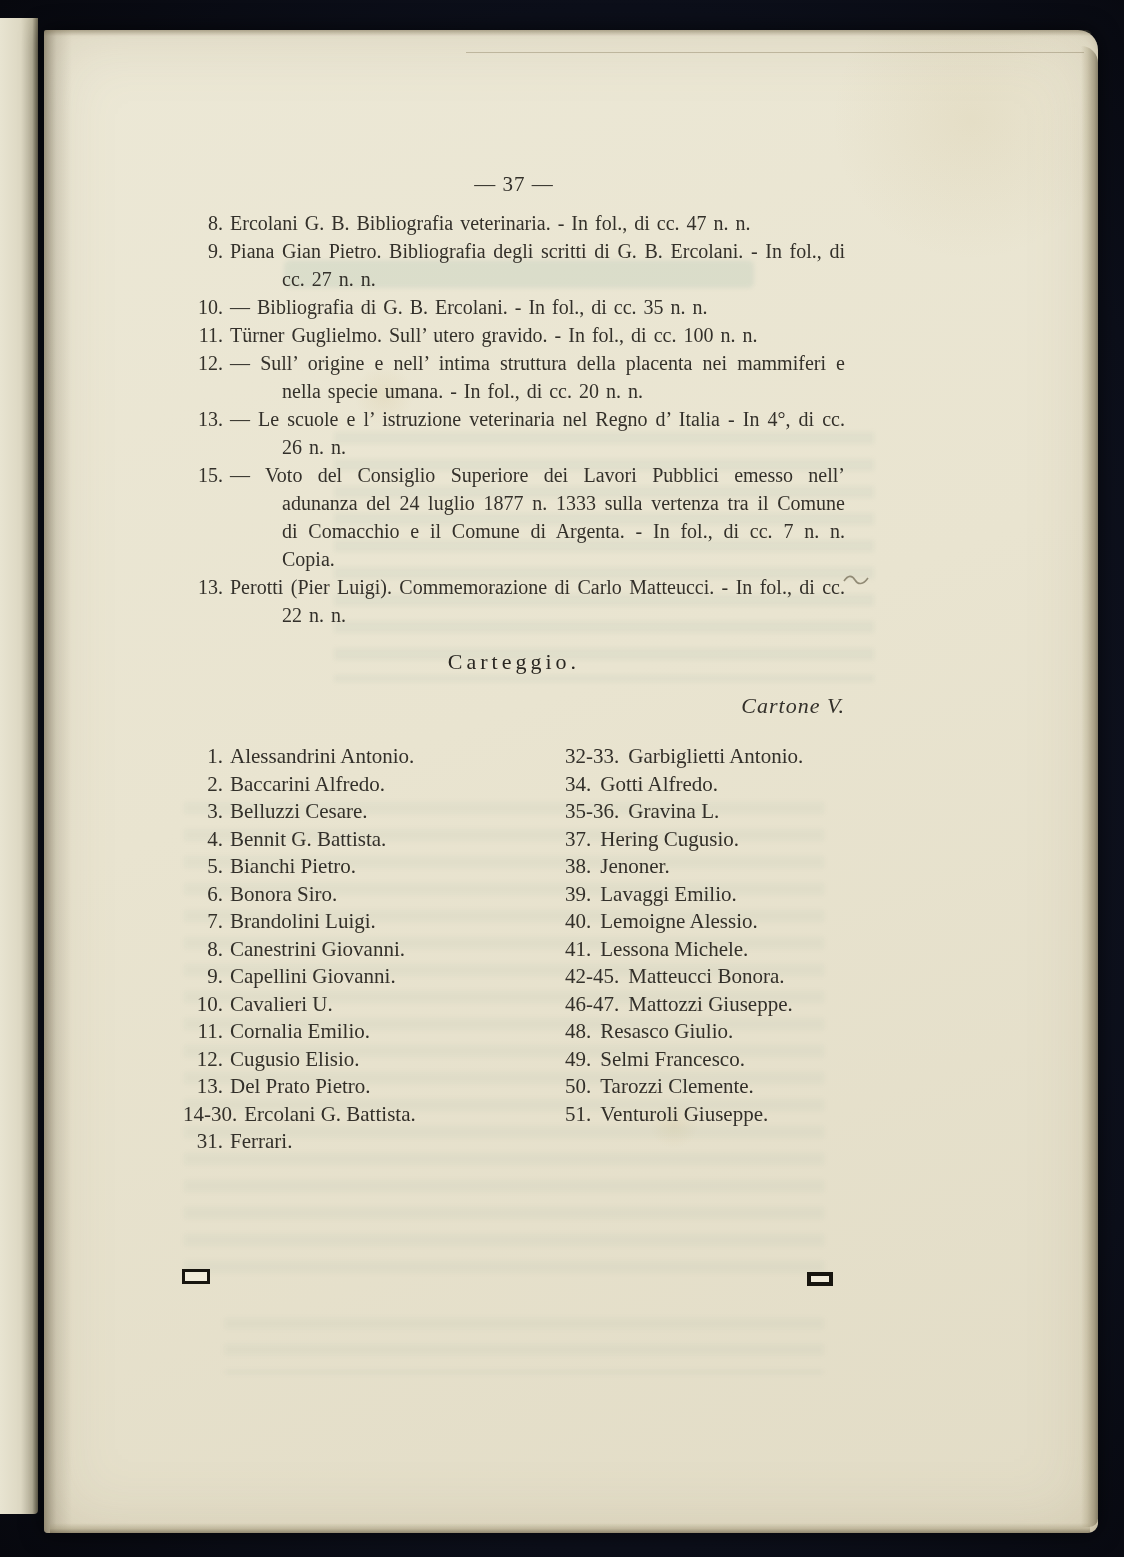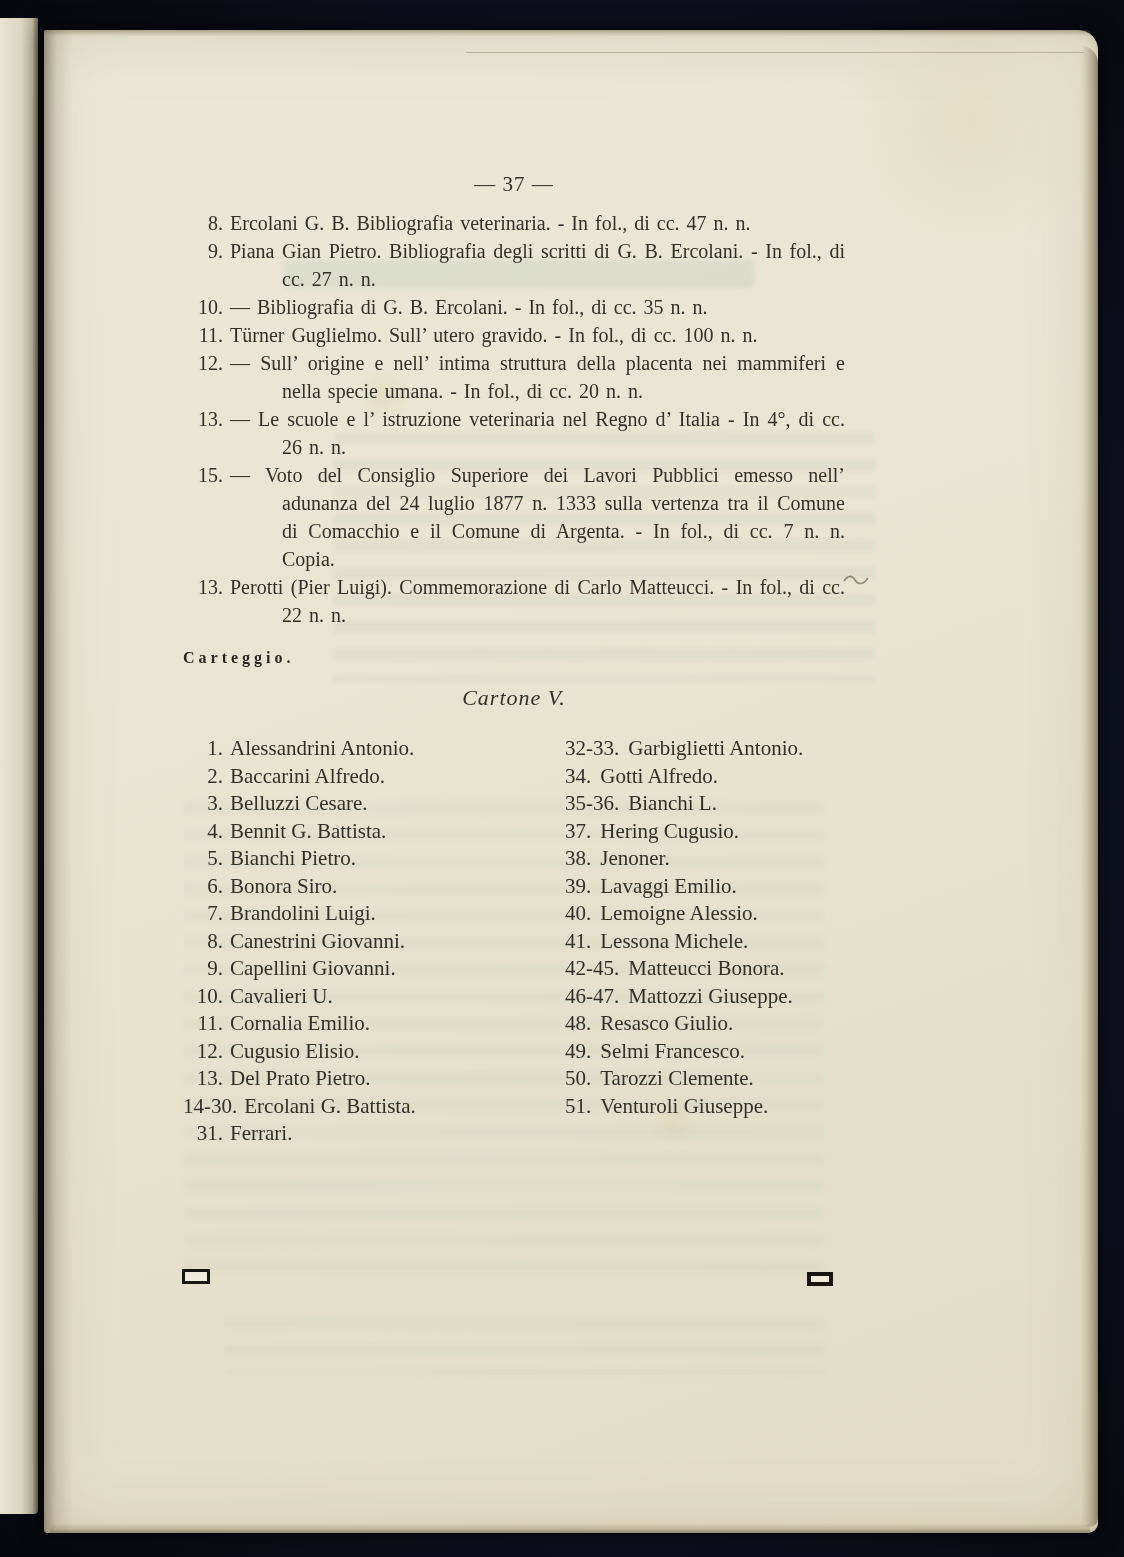--- a/index.html
+++ b/index.html
@@ -75,25 +75,25 @@
   }
   .page-number {
     text-align: center; font-size: 21px; letter-spacing: 1px; height: 26px;
   }
   .entries { margin-top: 11px; font-size: 20px; line-height: 28px; }
   .entry { display: flex; align-items: flex-start; }
   .entry .num { flex: 0 0 auto; min-width: 40px; text-align: right; margin-right: 7px; }
   .entry .etext { flex: 1; text-align: justify; padding-left: 52px; text-indent: -52px;
                   word-spacing: 2px; }
   .section-heading {
-    margin-top: 20px; text-align: left; font-weight: bold;
-    font-size: 16px; letter-spacing: 4px; color: #2a2722;
+    margin-top: 20px; text-align: center; font-weight: normal;
+    font-size: 22px; letter-spacing: 4px; color: #2a2722;
   }
   .carton-heading {
-    margin-top: 18px; text-align: center; font-style: italic;
+    margin-top: 18px; text-align: right; font-style: italic;
     font-size: 22px; letter-spacing: 1px;
   }
   .names { margin-top: 24px; display: flex; font-size: 21px; line-height: 27.5px; }
   .ncol-left { flex: 0 0 382px; }
   .ncol-right { flex: 1; }
   .nrow { display: flex; }
   .nrow .nnum { flex: 0 0 auto; min-width: 40px; text-align: right; margin-right: 7px; }
   .nrow-r { display: block; }
   .nrow-r .nnum-r { margin-right: 9px; }
 
@@ -225,21 +225,21 @@
               <span class="nname">Ercolani G. Battista.</span>
             </div>
           <div class="nrow">
               <span class="nnum">31.</span>
               <span class="nname">Ferrari.</span>
             </div>
         </div>
         <div class="ncol-right">
           <div class="nrow-r"><span class="nnum-r">32-33.</span><span class="nname">Garbiglietti Antonio.</span></div>
           <div class="nrow-r"><span class="nnum-r">34.</span><span class="nname">Gotti Alfredo.</span></div>
-          <div class="nrow-r"><span class="nnum-r">35-36.</span><span class="nname">Bianchi L.</span></div>
+          <div class="nrow-r"><span class="nnum-r">35-36.</span><span class="nname">Gravina L.</span></div>
           <div class="nrow-r"><span class="nnum-r">37.</span><span class="nname">Hering Cugusio.</span></div>
           <div class="nrow-r"><span class="nnum-r">38.</span><span class="nname">Jenoner.</span></div>
           <div class="nrow-r"><span class="nnum-r">39.</span><span class="nname">Lavaggi Emilio.</span></div>
           <div class="nrow-r"><span class="nnum-r">40.</span><span class="nname">Lemoigne Alessio.</span></div>
           <div class="nrow-r"><span class="nnum-r">41.</span><span class="nname">Lessona Michele.</span></div>
           <div class="nrow-r"><span class="nnum-r">42-45.</span><span class="nname">Matteucci Bonora.</span></div>
           <div class="nrow-r"><span class="nnum-r">46-47.</span><span class="nname">Mattozzi Giuseppe.</span></div>
           <div class="nrow-r"><span class="nnum-r">48.</span><span class="nname">Resasco Giulio.</span></div>
           <div class="nrow-r"><span class="nnum-r">49.</span><span class="nname">Selmi Francesco.</span></div>
           <div class="nrow-r"><span class="nnum-r">50.</span><span class="nname">Tarozzi Clemente.</span></div>

